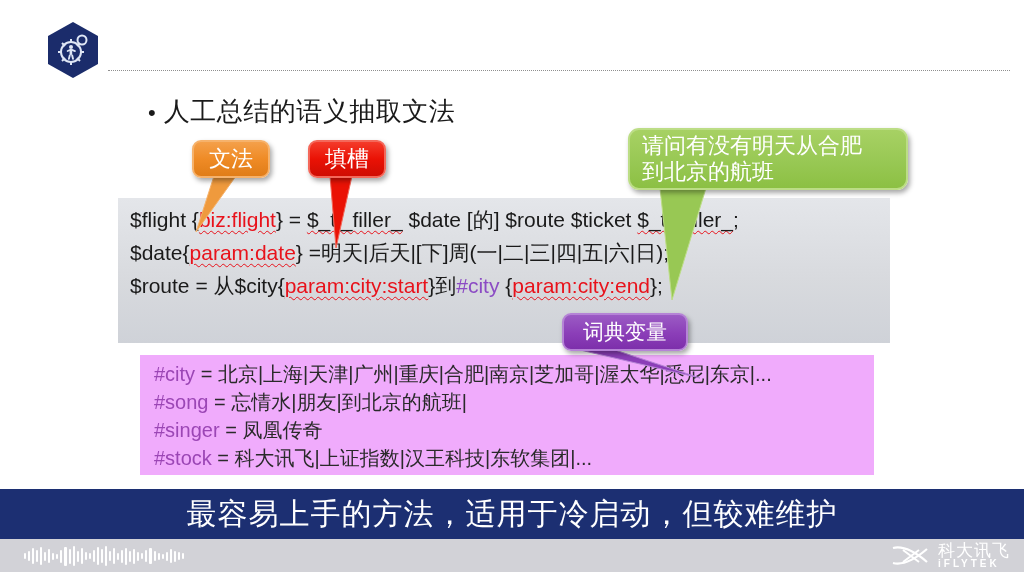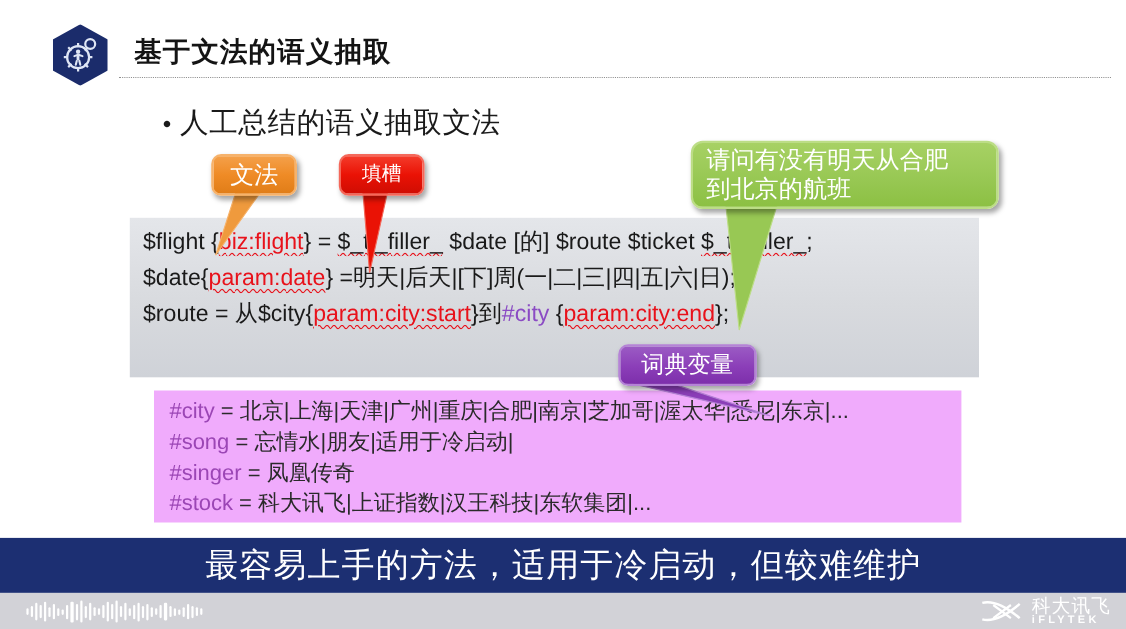--- a/index.html
+++ b/index.html
@@ -132,21 +132,21 @@
   }
 
   #callout-grammar {
     left: 192px; top: 140px; width: 78px; height: 38px;
     font-size: 22px;
     background: linear-gradient(180deg, #f4a04a 0%, #ef8b26 50%, #e07d18 100%);
     border: 2px solid #f6b26b;
   }
   #callout-slot {
     left: 308px; top: 140px; width: 78px; height: 38px;
-    font-size: 18px;
+    font-size: 22px;
     background: linear-gradient(180deg, #f43b2a 0%, #ea1205 50%, #cf0d03 100%);
     border: 2px solid #f4685a;
   }
   #callout-query {
     left: 628px; top: 128px; width: 280px; height: 62px;
     font-size: 22px; padding: 4px 12px; text-align: left;
     justify-content: flex-start; align-items: center;
     background: linear-gradient(180deg, #a7d164 0%, #98c854 55%, #8cc043 100%);
     border: 2px solid #bcdd86;
     border-radius: 11px;
@@ -217,39 +217,38 @@
         <circle cx="15" cy="15" r="2"></circle>
         <rect x="13.6" y="17" width="2.6" height="6" rx="1"></rect>
         <rect x="10.6" y="17.6" width="5" height="1.8" rx=".9" transform="rotate(-20 13 18.5)"></rect>
         <rect x="15" y="17.6" width="5" height="1.8" rx=".9" transform="rotate(20 17.5 18.5)"></rect>
         <rect x="12.4" y="22.4" width="1.9" height="5.4" rx=".9" transform="rotate(14 13.3 25)"></rect>
         <rect x="15.6" y="22.4" width="1.9" height="5.4" rx=".9" transform="rotate(-14 16.5 25)"></rect>
       </g>
     </svg>
   </div>
 
-  <div id="page-title">基于文法的语义抽取</div>
   <div id="title-rule"></div>
 
 </div>
 
 <div id="bullet-row">
   <span id="bullet-dot">•</span>
   <span id="bullet-text">人工总结的语义抽取文法</span>
 </div>
 
 <div id="grammar-panel">
   <div class="code-line l1"><span>$flight {</span><span class="tok-red">biz:flight</span><span>} = </span><span class="tok-wavy">$_ti_filler_</span><span> $date [的] $route $ticket </span><span class="tok-wavy">$_ti_filler_</span><span>;</span></div>
   <div class="code-line l2"><span>$date{</span><span class="tok-red">param:date</span><span>} =明天|后天|[下]周(一|二|三|四|五|六|日);</span></div>
   <div class="code-line l3"><span>$route = 从$city{</span><span class="tok-red">param:city:start</span><span>}到</span><span class="tok-purple">#city</span><span> {</span><span class="tok-red">param:city:end</span><span>};</span></div>
 </div>
 
 <div id="dict-panel">
   <div class="dict-line d1"><span class="dict-key">#city</span><span> = 北京|上海|天津|广州|重庆|合肥|南京|芝加哥|渥太华|悉尼|东京|...</span></div>
-  <div class="dict-line d2"><span class="dict-key">#song</span><span> = 忘情水|朋友|适用于冷启动|</span></div>
+  <div class="dict-line d2"><span class="dict-key">#song</span><span> = 忘情水|朋友|到北京的航班|</span></div>
   <div class="dict-line d3"><span class="dict-key">#singer</span><span> = 凤凰传奇</span></div>
   <div class="dict-line d4"><span class="dict-key">#stock</span><span> = 科大讯飞|上证指数|汉王科技|东软集团|...</span></div>
 </div>
 
 <svg id="tails">
   <polygon points="214,176 236,176 196,232" fill="#ef9a3d" stroke="#f6b26b" stroke-width="1"></polygon>
   <polygon points="330,176 352,176 336,248" fill="#ea1205" stroke="#f4685a" stroke-width="1"></polygon>
   <polygon points="660,188 706,188 672,300" fill="#98c854" stroke="#bcdd86" stroke-width="1"></polygon>
   <polygon points="576,349 612,349 700,378" fill="#8b3eb8" stroke="#b583d6" stroke-width="1"></polygon>
 </svg>

